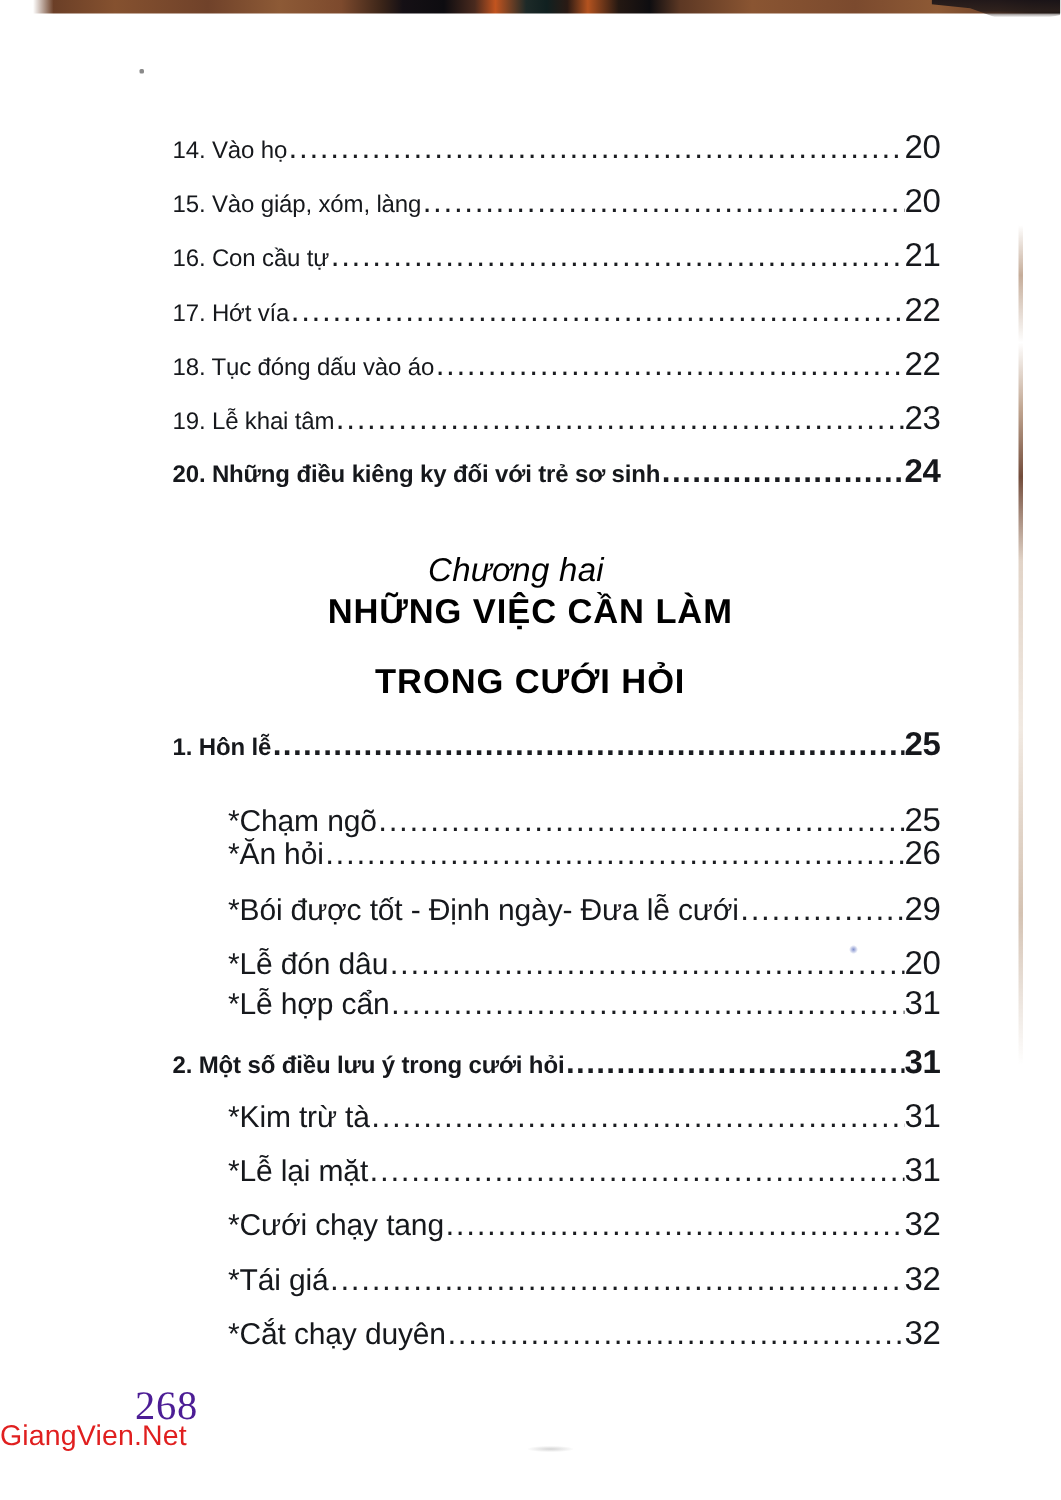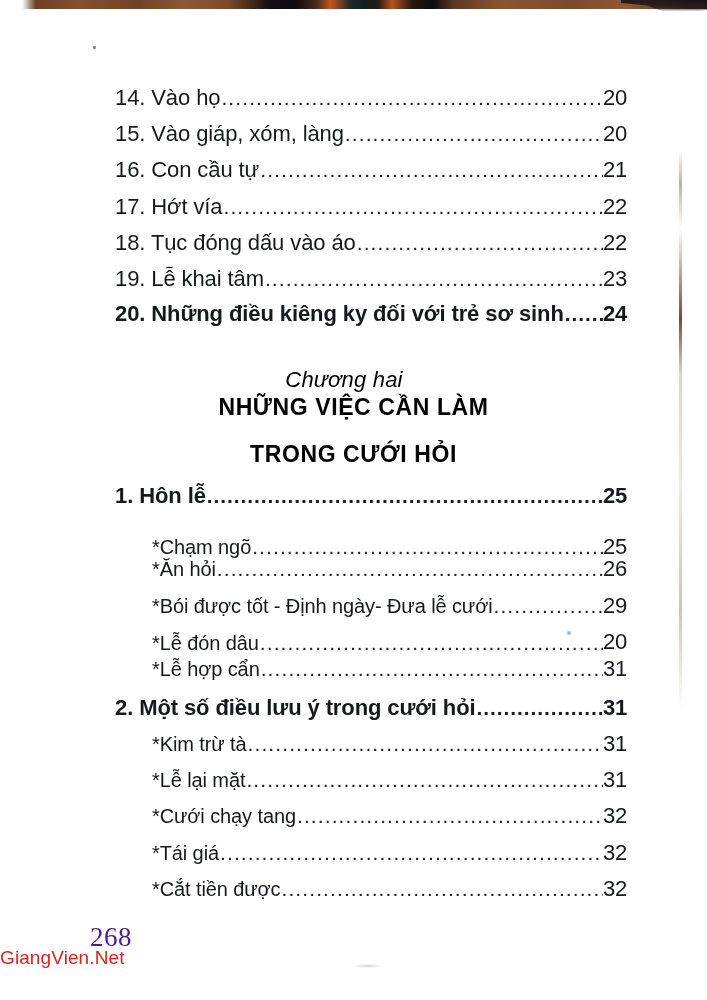--- a/index.html
+++ b/index.html
@@ -126,21 +126,21 @@
     width: 707px;
   }
   .toc-row {
     position: absolute;
     display: flex;
     align-items: baseline;
     white-space: nowrap;
     color: #16181c;
   }
   .toc-row .title {
-    font-size: 22px;
+    font-size: 16px;
     letter-spacing: -0.1px;
   }
   .toc-row.level-1 { left: 115px; }
   .toc-row.level-2 { left: 152px; }
   .toc-row.level-2 .title { font-size: 20px; }
 
   .toc-row .leader {
     flex: 1 1 auto;
     overflow: hidden;
     font-size: 21px;
@@ -318,21 +318,21 @@
         <span class="title">*Cưới chạy tang</span>
         <span class="leader">.........................................................................................</span>
         <span class="page-num">32</span>
       </div>
       <div class="toc-row level-2" style="top: 840px;">
         <span class="title">*Tái giá</span>
         <span class="leader">.........................................................................................</span>
         <span class="page-num">32</span>
       </div>
       <div class="toc-row level-2" style="top: 876px;">
-        <span class="title">*Cắt tiền được</span>
+        <span class="title">*Cắt chạy duyên</span>
         <span class="leader">.........................................................................................</span>
         <span class="page-num">32</span>
       </div>
     </div>
 
   <div class="folio">268</div>
   <div class="watermark">GiangVien.Net</div>
 </div>
 
 </body></html>

